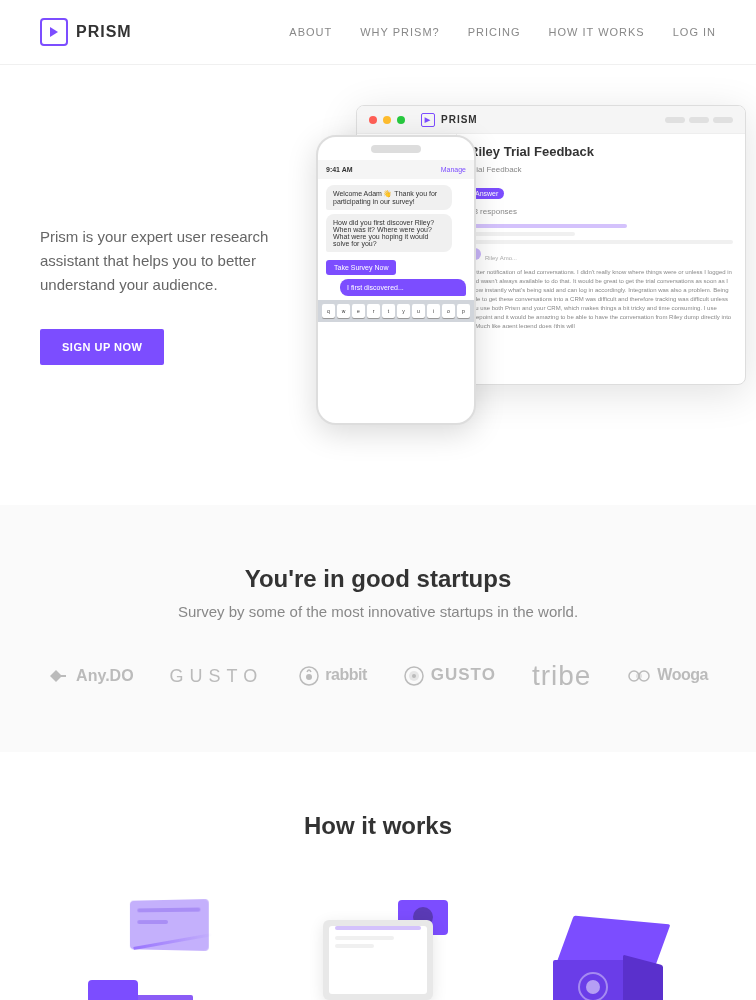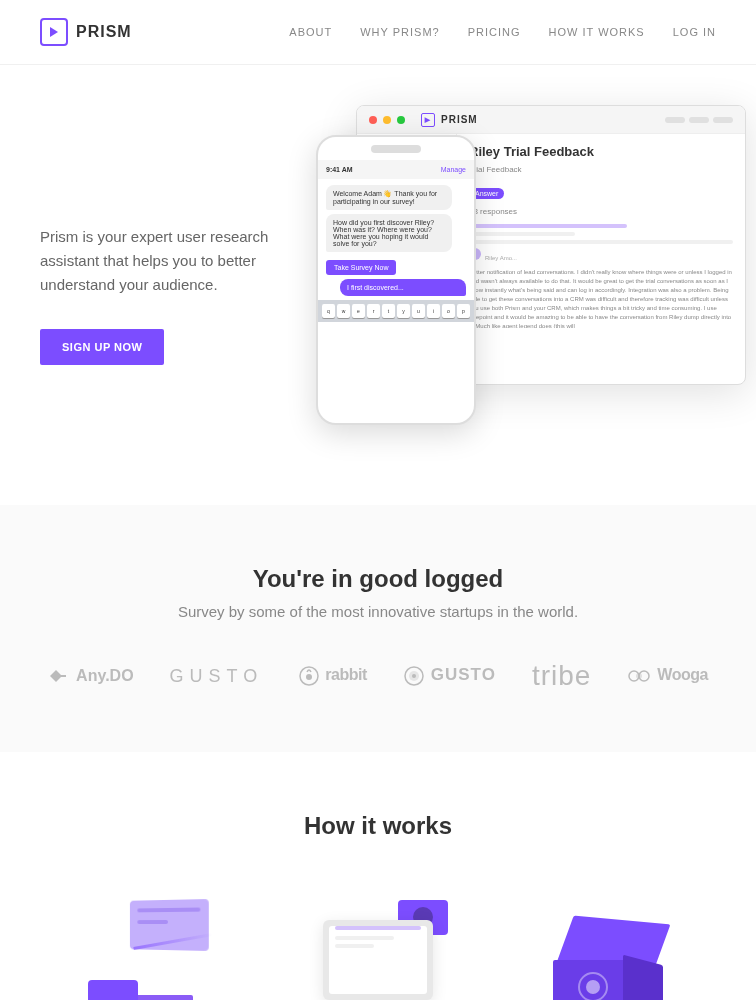--- a/index.html
+++ b/index.html
@@ -216,21 +216,21 @@
             <div class="phone-key">p</div>
           </div>
         </div>
       </div>
 
     </div>
   </div>
 </section>
 
 <section class="social-proof">
-  <h2>You're in good logged</h2>
+  <h2>You're in good startups</h2>
   <p>Survey by some of the most innovative startups in the world.</p>
   <div class="logos-row">
 
     <div class="logo-item anydo">
       <svg width="22" height="18" viewBox="0 0 22 18">
         <path d="M2 9 L8 3 L14 9 L8 15 Z" fill="#bbb"></path>
         <line x1="8" y1="9" x2="18" y2="9" stroke="#bbb" stroke-width="2"></line>
       </svg>
       <span style="font-size:16px;font-weight:700;letter-spacing:0;">Any.DO</span>
     </div>

